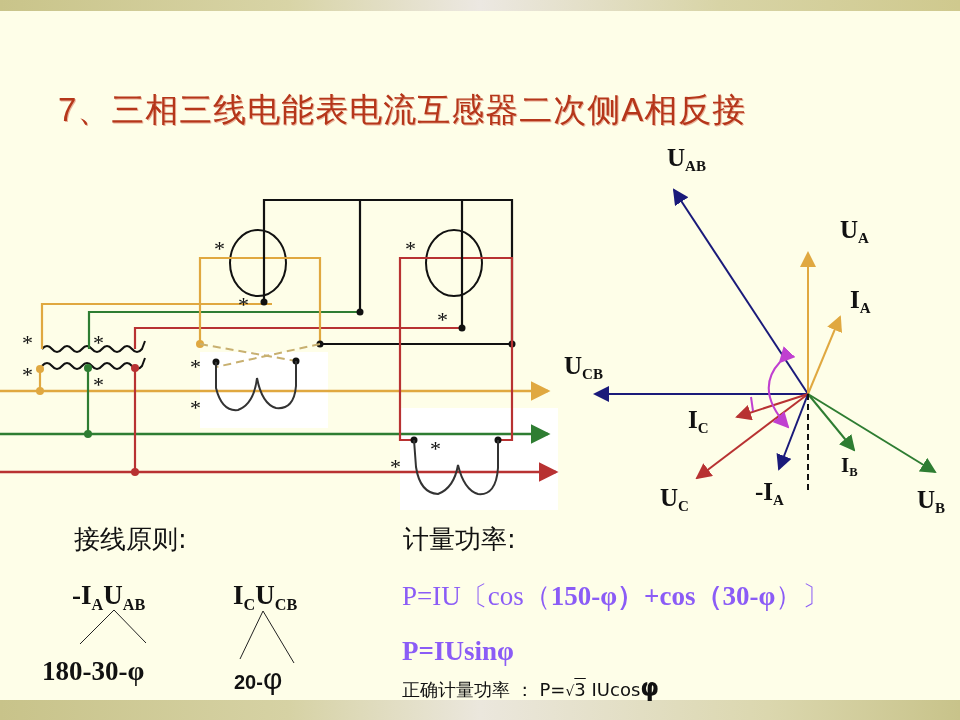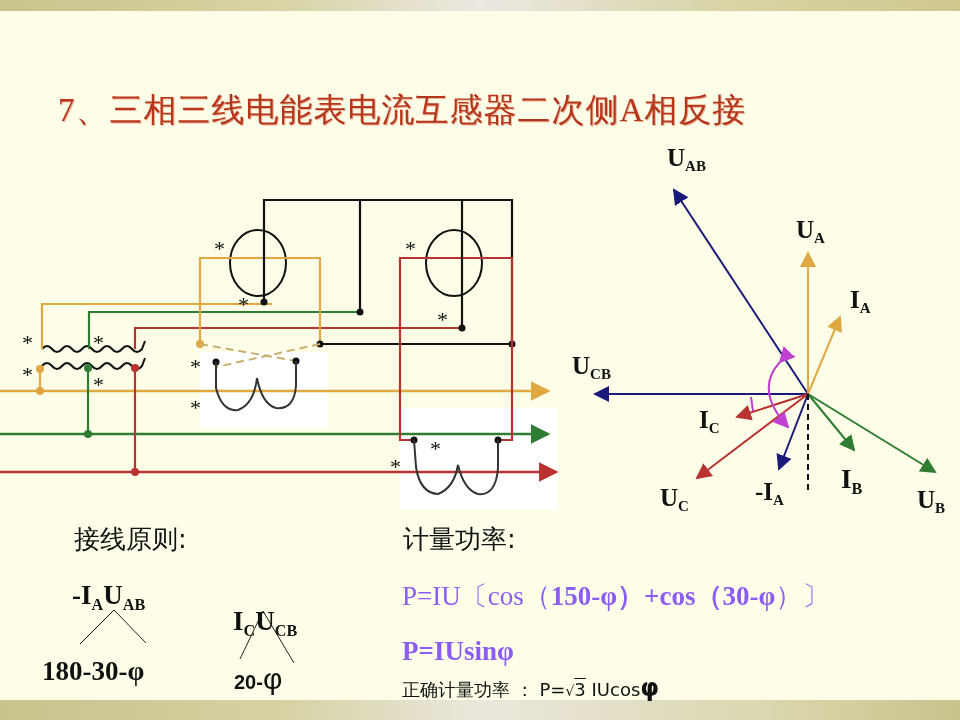--- a/index.html
+++ b/index.html
@@ -1,19 +1,19 @@
 <!DOCTYPE html>
 <html><head>
 <meta charset="utf-8">
 <style>
   html,body{margin:0;padding:0;}
   body{width:960px;height:720px;position:relative;overflow:hidden;background:#fefee8;font-family:"Liberation Serif","DejaVu Serif",serif;}
   .band-top{position:absolute;left:0;top:0;width:960px;height:11px;background:linear-gradient(90deg,#c9c48a 0%,#d8d4a6 30%,#ece8e2 50%,#d8d4a6 75%,#cfc98e 100%);}
   .band-bottom{position:absolute;left:0;top:700px;width:960px;height:20px;background:linear-gradient(90deg,#c8c38a 0%,#d6d2a4 30%,#ebe7dd 50%,#dbd7ae 80%,#c8c38a 100%);}
-  .title{position:absolute;left:58px;top:88px;font-family:Liberation Serif, serif;font-size:33px;color:#b5361a;letter-spacing:1px;white-space:nowrap;text-shadow:1px 1px 0 #e9b29a;}
+  .title{position:absolute;left:58px;top:88px;font-family:Liberation Sans, sans-serif;font-size:33px;color:#b5361a;letter-spacing:1px;white-space:nowrap;text-shadow:1px 1px 0 #e9b29a;}
   svg.diagram{position:absolute;left:0;top:0;}
   .lbl{position:absolute;font-family:"Liberation Serif",serif;font-weight:bold;color:#111;white-space:nowrap;}
   .lbl sub{font-size:60%;vertical-align:-0.35em;}
   .sec-head{position:absolute;font-family:"DejaVu Sans","Liberation Sans",sans-serif;font-size:26px;color:#111;white-space:nowrap;}
   .formula{position:absolute;font-family:"Liberation Serif",serif;font-size:27px;color:#8b5cf6;white-space:nowrap;}
   .b{font-weight:bold;}
   .small{position:absolute;font-family:"DejaVu Sans","Liberation Sans",sans-serif;font-size:18px;color:#111;white-space:nowrap;}
 </style>
 </head>
 <body>
@@ -134,31 +134,31 @@
 <span class="lbl" style="left:214px;top:236px;font-weight:normal;font-size:22px;">*</span>
 <span class="lbl" style="left:238px;top:292px;font-weight:normal;font-size:22px;">*</span>
 <span class="lbl" style="left:190px;top:354px;font-weight:normal;font-size:22px;">*</span>
 <span class="lbl" style="left:190px;top:395px;font-weight:normal;font-size:22px;">*</span>
 <span class="lbl" style="left:405px;top:236px;font-weight:normal;font-size:22px;">*</span>
 <span class="lbl" style="left:437px;top:307px;font-weight:normal;font-size:22px;">*</span>
 <span class="lbl" style="left:430px;top:436px;font-weight:normal;font-size:22px;">*</span>
 <span class="lbl" style="left:390px;top:454px;font-weight:normal;font-size:22px;">*</span>
 
 <span class="lbl" style="left:667px;top:144px;font-size:25px;"><span>U</span><sub>AB</sub></span>
-<span class="lbl" style="left:796px;top:216px;font-size:25px;"><span>U</span><sub>A</sub></span>
+<span class="lbl" style="left:840px;top:216px;font-size:25px;"><span>U</span><sub>A</sub></span>
 <span class="lbl" style="left:850px;top:286px;font-size:25px;"><span>I</span><sub>A</sub></span>
-<span class="lbl" style="left:564px;top:352px;font-size:25px;margin-left:8px;"><span>U</span><sub>CB</sub></span>
-<span class="lbl" style="left:688px;top:406px;font-size:25px;margin-left:11px;"><span>I</span><sub>C</sub></span>
+<span class="lbl" style="left:564px;top:352px;font-size:25px;"><span>U</span><sub>CB</sub></span>
+<span class="lbl" style="left:688px;top:406px;font-size:25px;"><span>I</span><sub>C</sub></span>
 <span class="lbl" style="left:660px;top:484px;font-size:25px;"><span>U</span><sub>C</sub></span>
 <span class="lbl" style="left:755px;top:478px;font-size:25px;"><span>-I</span><sub>A</sub></span>
-<span class="lbl" style="left:841px;top:464px;font-size:27px;"><span>I</span><sub>B</sub></span>
+<span class="lbl" style="left:841px;top:453px;font-size:21px;"><span>I</span><sub>B</sub></span>
 <span class="lbl" style="left:917px;top:486px;font-size:25px;"><span>U</span><sub>B</sub></span>
 
 <div class="sec-head" style="left:74px;top:522px;">接线原则:</div>
 <span class="lbl" style="left:72px;top:580px;font-size:27px;"><span>-I</span><sub>A</sub><span>U</span><sub>AB</sub></span>
 <span class="lbl" style="left:42px;top:656px;font-size:27px;text-align:right;">180-30-φ</span>
-<span class="lbl" style="left:233px;top:580px;font-size:27px;margin-top:26px;"><span>I</span><sub>C</sub><span>U</span><sub>CB</sub></span>
+<span class="lbl" style="left:233px;top:580px;font-size:27px;"><span>I</span><sub>C</sub><span>U</span><sub>CB</sub></span>
 <span class="lbl" style="left:234px;top:662px;font-size:20px;font-family:'Liberation Sans',sans-serif;"><span>20-</span><span style="font-size:30px;font-weight:normal;">φ</span></span>
 
 <div class="sec-head" style="left:403px;top:522px;">计量功率:</div>
 <div class="formula" style="left:402px;top:578px;"><span>P=IU〔cos（</span><span class="b">150-φ</span><span class="b">）+cos（</span><span class="b">30-φ</span><span>）〕</span></div>
 <div class="formula b" style="left:402px;top:636px;">P=IUsinφ</div>
 <div class="small" style="left:402px;top:674px;"><span>正确计量功率 ：</span> <span>P=</span><span style="font-size:14px;">√</span><span style="text-decoration:overline;">3</span> <span>IUcos</span><span style="font-size:24px;font-weight:bold;">φ</span></div>
 
 </body></html>

